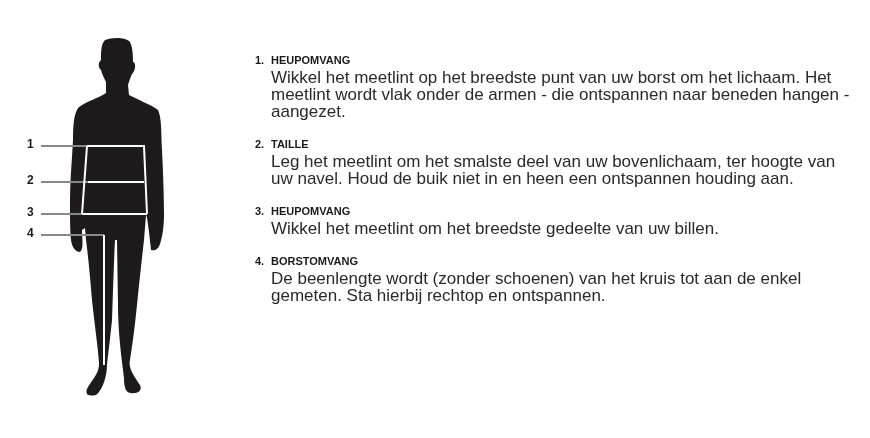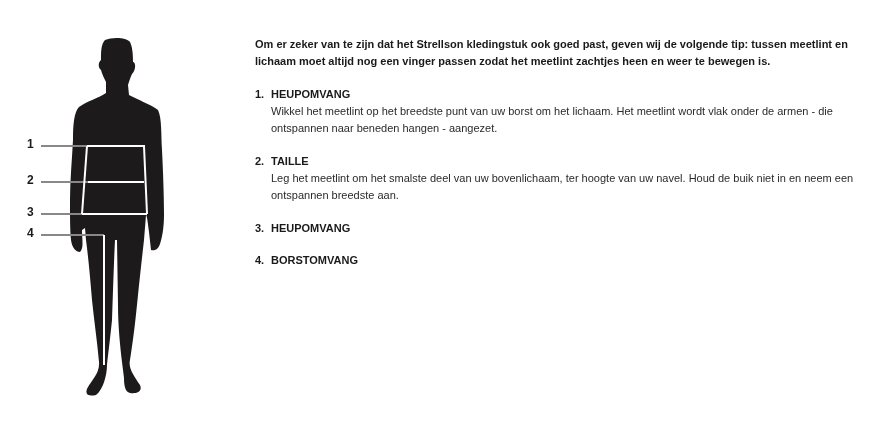--- a/index.html
+++ b/index.html
@@ -5,21 +5,21 @@
     html, body { margin: 0; padding: 0; background: #ffffff; }
     body { width: 870px; height: 438px; position: relative; overflow: hidden; font-family: "Liberation Sans", sans-serif; color: #1a1a1a; }
     .figure { position: absolute; left: 0; top: 0; width: 200px; height: 438px; }
     .figure svg { position: absolute; left: 0; top: 0; }
     .marker-label { position: absolute; font-family: "Liberation Sans", sans-serif; font-weight: bold; font-size: 12px; color: #1a1a1a; line-height: 12px; }
     .content { position: absolute; left: 255px; top: 36px; width: 600px; }
     .intro { font-weight: bold; font-size: 11px; line-height: 17px; margin: 0; color: #1a1a1a; }
     .section { margin-top: 17px; }
     .section-title { font-weight: bold; font-size: 11px; line-height: 15px; margin: 0; color: #1a1a1a; display: flex; }
     .section-num { width: 16px; display: inline-block; }
-    .section-body { font-size: 11px; line-height: 17px; margin: 1px 0 0 16px; color: #2a2a2a; }
+    .section-body { font-size: 17px; line-height: 17px; margin: 1px 0 0 16px; color: #2a2a2a; }
   </style>
 </head>
 <body>
 
 <div class="figure">
   <svg width="200" height="438" viewBox="0 0 200 438">
     <g fill="#1c1a1b">
 
       <path d="M105,40 C112,37 126,37 130,42 C133,48 133,58 133,62 C136,62 136,70 132,74 C130,78 129,82 128,85 L129,95 C138,100 150,104 158,110 C162,118 161,135 162,150 C163,170 164,195 164,215 C164,228 162,238 160,244 C158,250 154,251 151,250 L149,232 C148,225 147,215 146,215 L144,240 C142,258 140,275 138,295 C136,315 134,335 130,360 C128,368 134,376 140,385 C143,392 136,394 130,393 C125,392 124,385 124,378 L122,362 C120,345 118,325 118,305 L117,240 L115,240 C114,260 113,290 112,320 C110,340 108,355 107,365 C107,375 103,390 96,395 C88,397 84,394 88,387 C92,380 100,373 99,362 C97,340 94,320 92,300 C90,275 88,255 86,240 L85,228 L82,230 C82,240 84,248 80,252 C76,252 72,248 71,240 C70,230 70,215 70,200 C70,180 72,160 73,140 C73,125 74,112 79,107 C87,101 99,98 106,93 L106,82 C104,78 102,74 101,70 C98,68 98,62 101,60 C101,52 101,44 105,40 Z"></path>
     </g>
@@ -40,44 +40,45 @@
       <line x1="104" y1="235" x2="104" y2="365"></line>
     </g>
   </svg>
   <span class="marker-label" style="left:27px; top:138px;">1</span>
   <span class="marker-label" style="left:27px; top:174px;">2</span>
   <span class="marker-label" style="left:27px; top:206px;">3</span>
   <span class="marker-label" style="left:27px; top:227px;">4</span>
 </div>
 
 <div class="content">
-  <p class="intro">Om er zeker van te zijn dat het Strellson kledingstuk ook goed past, geven wij de volgende tip: tussen meetlint en lichaam moet altijd nog een vinger passen zodat het meetlint zachtjes heen en weer te bewegen is.</p>
 
   <div class="section">
     <p class="section-title">
       <span class="section-num">1.</span>
       <span>HEUPOMVANG</span>
     </p>
     <p class="section-body">Wikkel het meetlint op het breedste punt van uw borst om het lichaam. Het meetlint wordt vlak onder de armen - die ontspannen naar beneden hangen - aangezet.</p>
   </div>
 
   <div class="section">
     <p class="section-title">
       <span class="section-num">2.</span>
       <span>TAILLE</span>
     </p>
-    <p class="section-body">Leg het meetlint om het smalste deel van uw bovenlichaam, ter hoogte van uw navel. Houd de buik niet in en neem een ontspannen breedste aan.</p>
+    <p class="section-body">Leg het meetlint om het smalste deel van uw bovenlichaam, ter hoogte van uw navel. Houd de buik niet in en heen een ontspannen houding aan.</p>
   </div>
 
   <div class="section">
     <p class="section-title">
       <span class="section-num">3.</span>
       <span>HEUPOMVANG</span>
     </p>
+    <p class="section-body">Wikkel het meetlint om het breedste gedeelte van uw billen.</p>
   </div>
 
   <div class="section">
     <p class="section-title">
       <span class="section-num">4.</span>
       <span>BORSTOMVANG</span>
     </p>
+    <p class="section-body">De beenlengte wordt (zonder schoenen) van het kruis tot aan de enkel gemeten. Sta hierbij rechtop en ontspannen.</p>
   </div>
 </div>
 
 </body></html>

